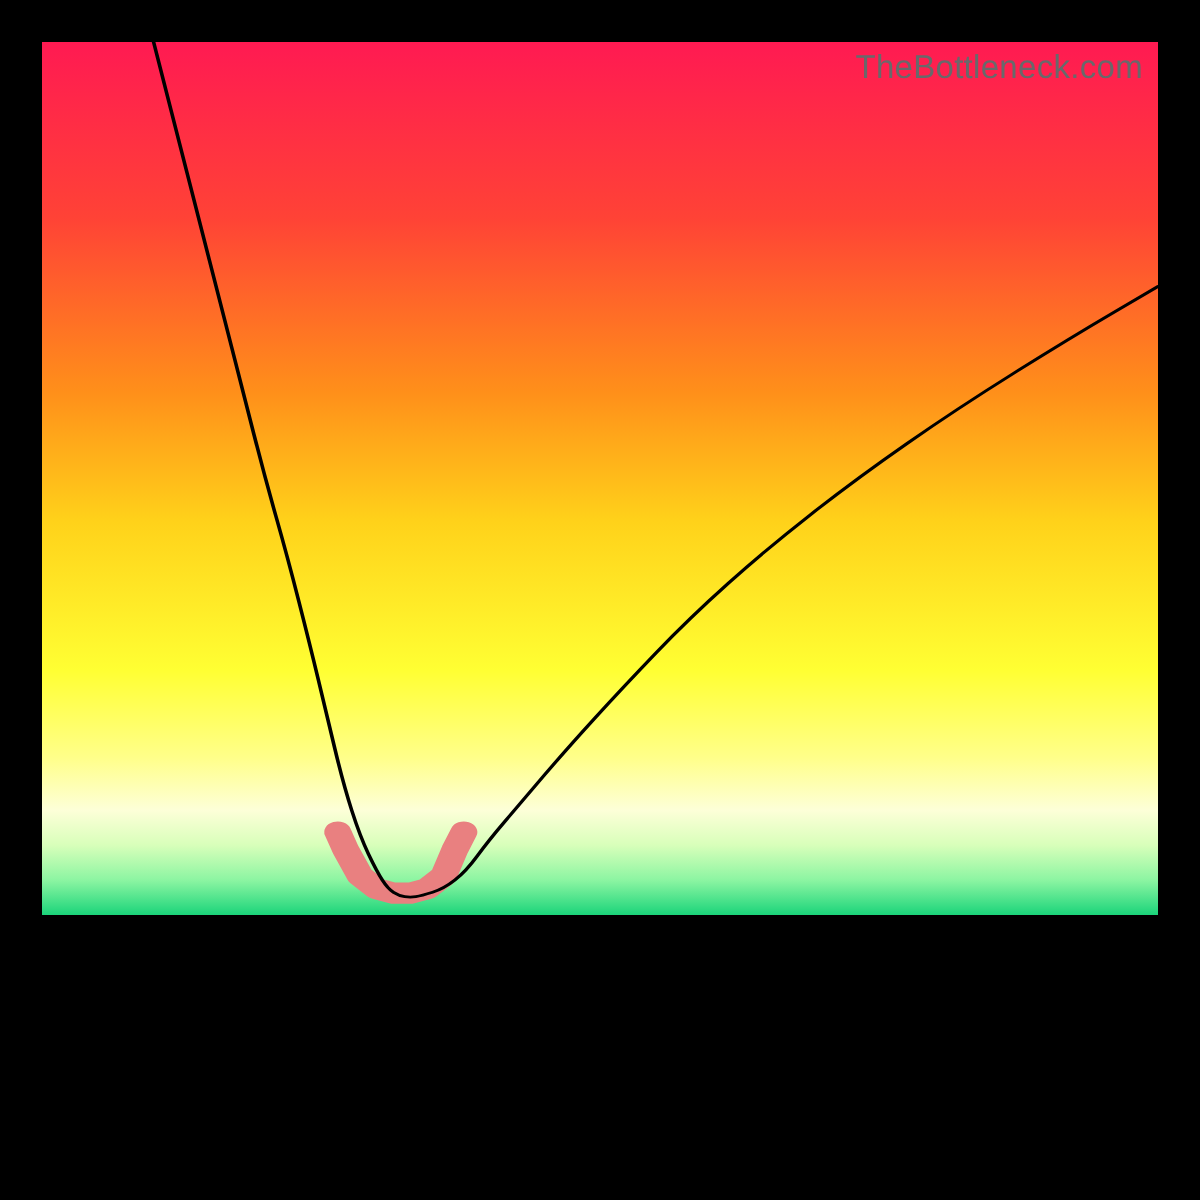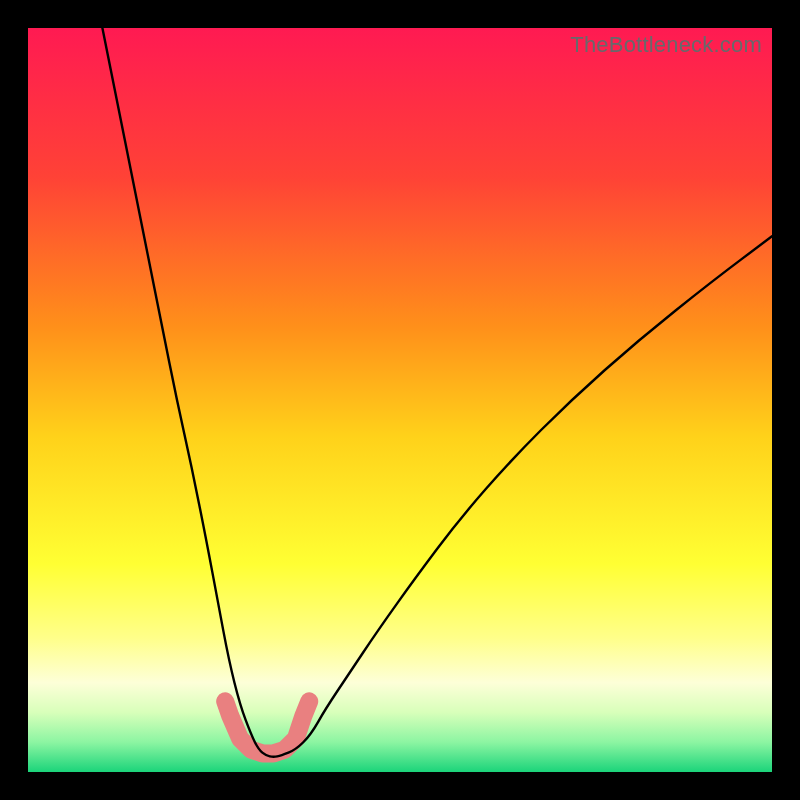--- a/index.html
+++ b/index.html
@@ -8,21 +8,21 @@
     width: 800px;
     height: 800px;
     background: #000000;
     overflow: hidden;
   }
   .frame {
     position: absolute;
     left: 28px;
     top: 28px;
     width: 744px;
-    height: 744px;
+    height: 582px;
     background: #fdba74;
   }
   .gradient {
     position: absolute;
     left: 0;
     top: 0;
     width: 100%;
     height: 100%;
   }
   .watermark {

